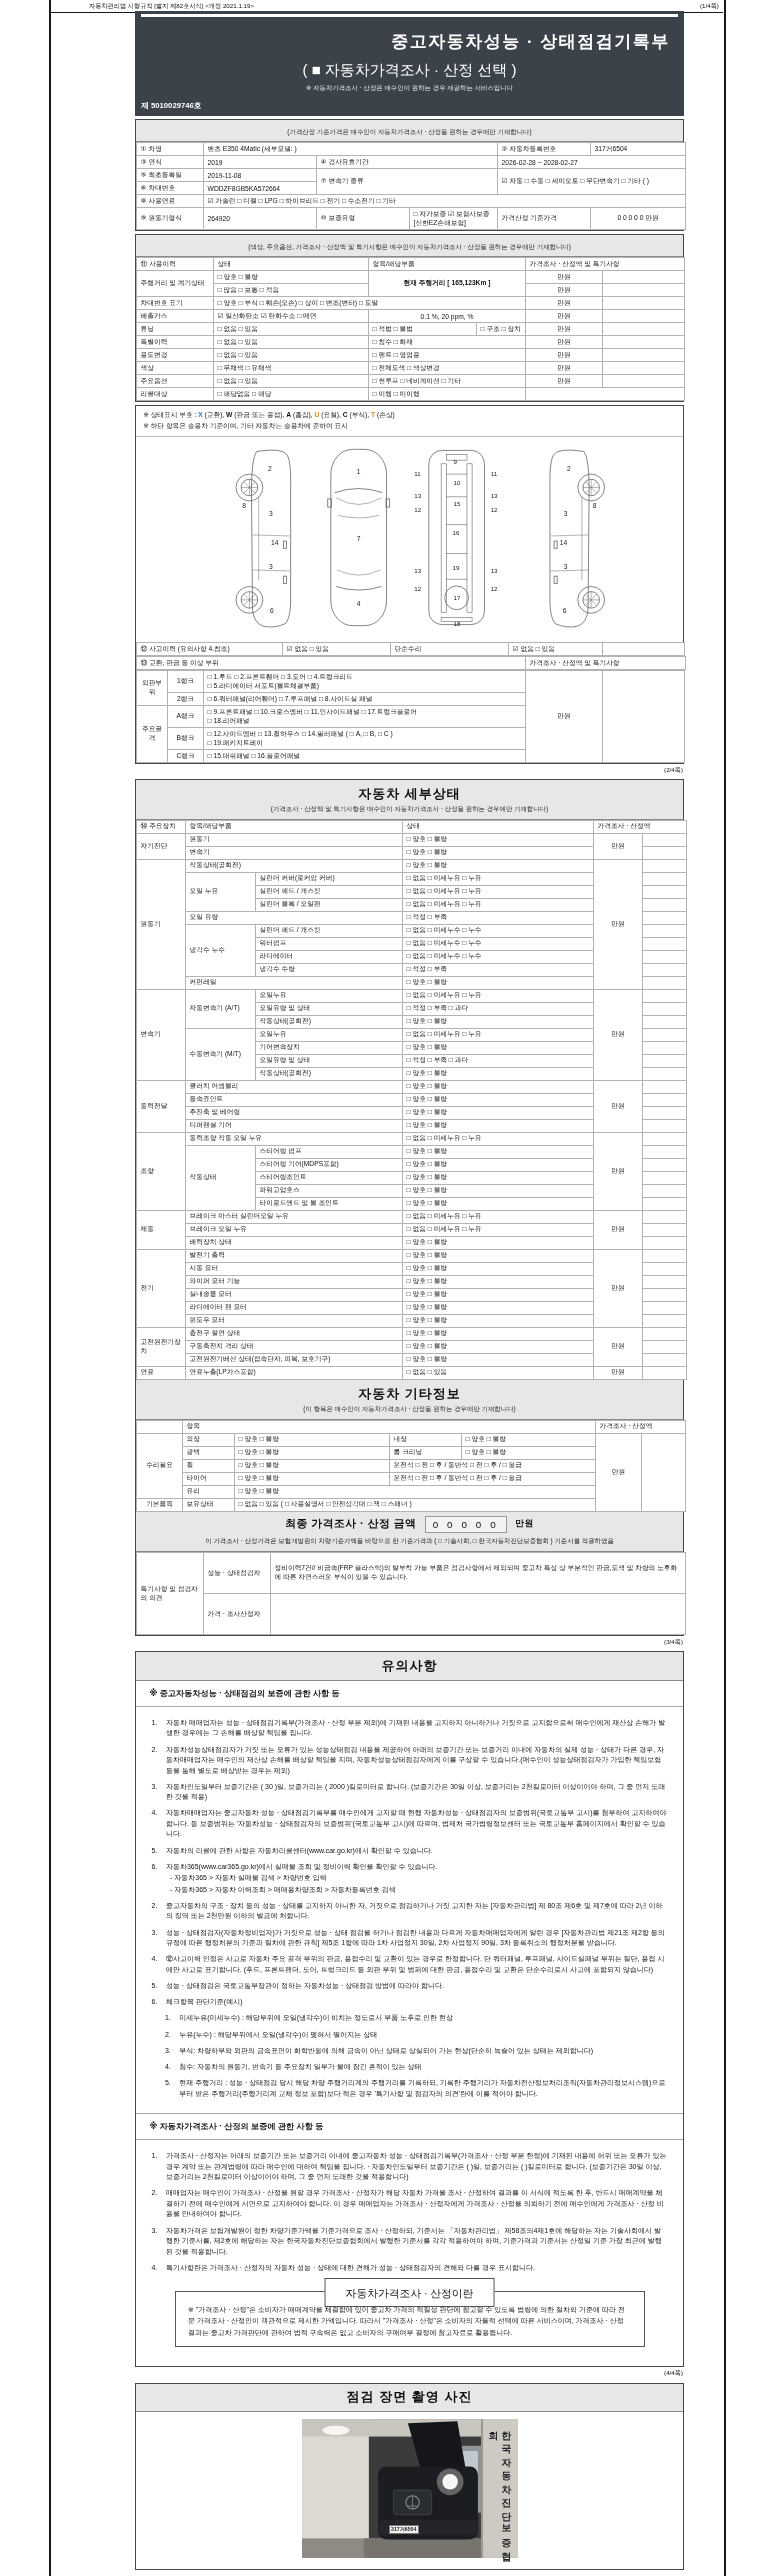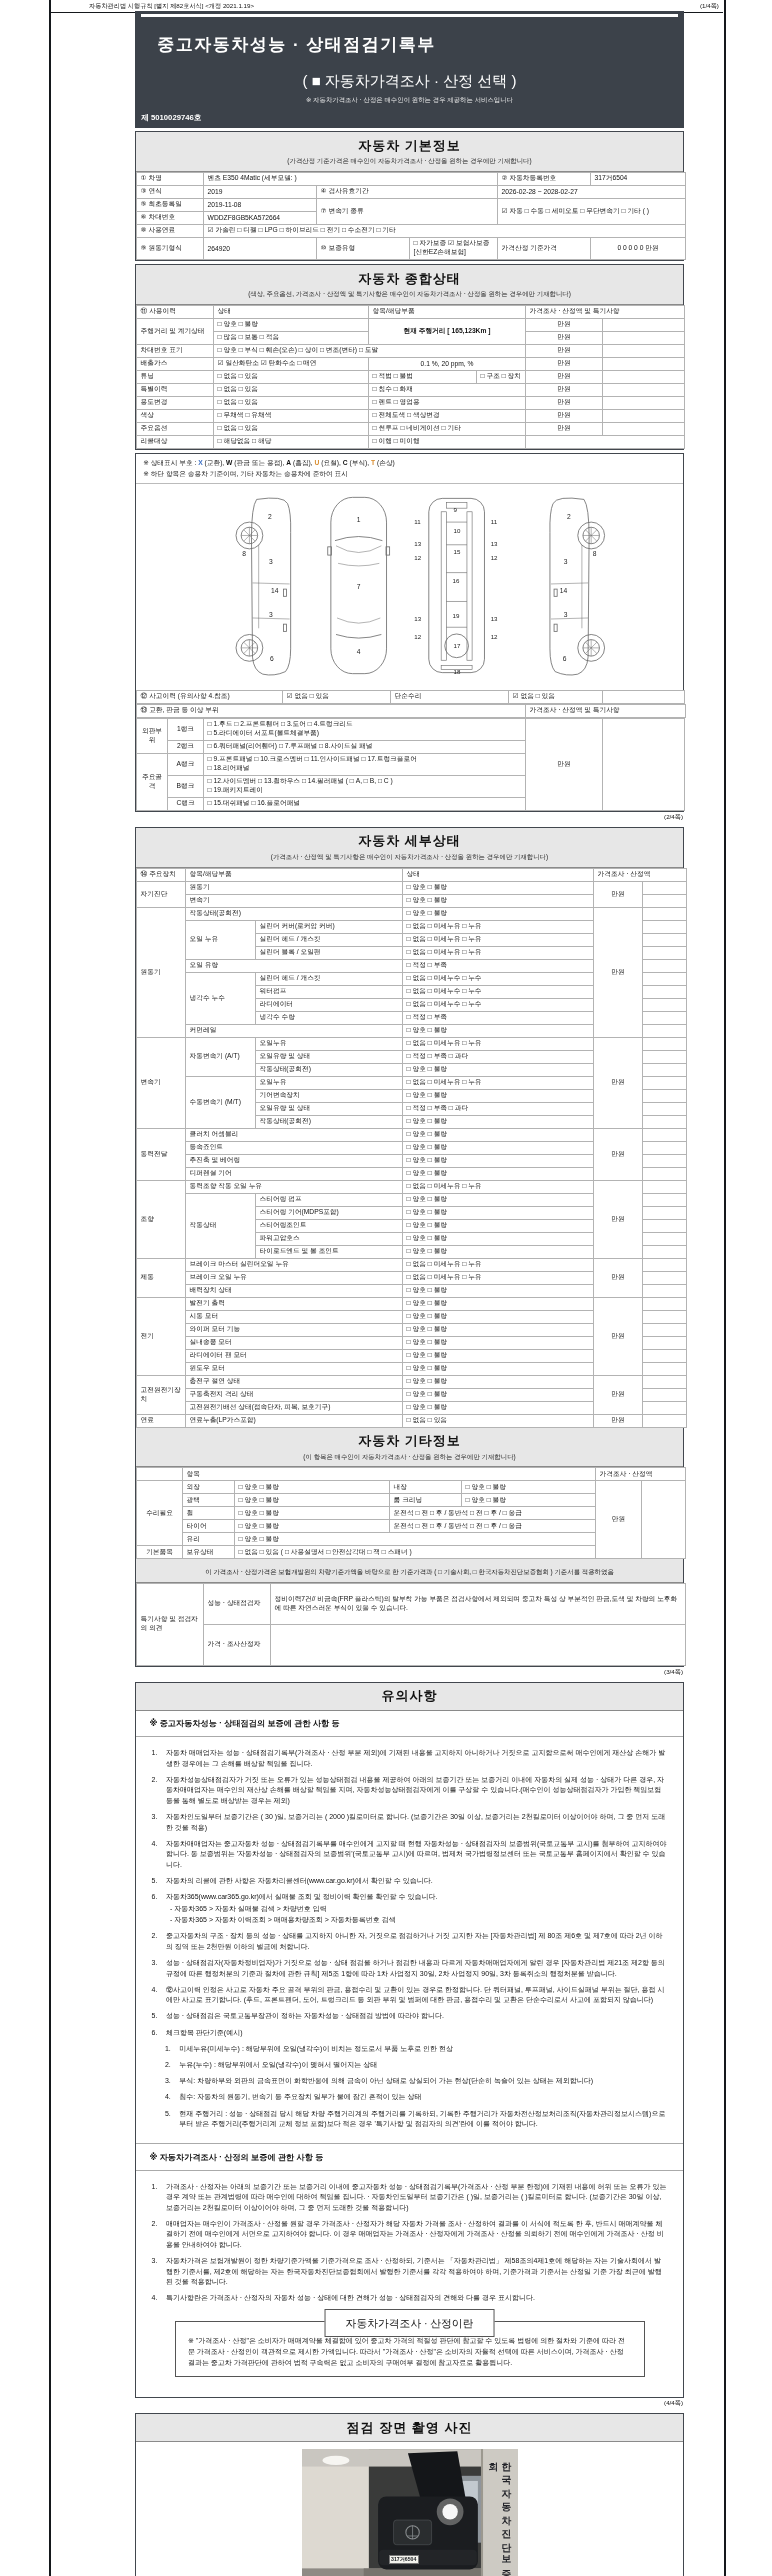--- a/index.html
+++ b/index.html
@@ -6,21 +6,21 @@
   body{width:773px;height:2576px;position:relative;background:#fff;
        font-family:"Liberation Sans","DejaVu Sans",sans-serif;color:#111;overflow:hidden;}
   .edge{position:absolute;top:0;bottom:0;width:1.5px;background:#15181c;}
   .edge.l{left:49px}.edge.r{left:724px}
   .topbar{position:absolute;left:50px;top:0;width:673px;display:flex;justify-content:space-between;
           font-size:6.2px;padding:1.5px 4.1px 1.5px 39px;box-sizing:border-box;border-bottom:1px solid #15181c;}
   .content{position:absolute;left:135px;top:11.3px;width:549px;}
   
   .dochead{background:#3c424a;color:#fff;padding:3.1px 6.2px 5.2px;}
   .wbar{height:3.1px;background:#fff;margin-bottom:12.4px;}
-  .dochead h1{margin:16px;text-align:left;font-size:17px;letter-spacing:1.5px;font-weight:bold;}
+  .dochead h1{margin:8px;text-align:right;font-size:17px;letter-spacing:1.5px;font-weight:bold;}
   .dochead .sub1{text-align:center;font-size:15px;margin-top:6.2px;}
   .dochead .sub2{text-align:center;font-size:6.4px;margin-top:4.1px;color:#eee;}
   .docno{font-size:7.7px;font-weight:bold;margin-top:8.2px;}
   
   .sec{border:1.5px solid #42474e;margin-top:3.1px;background:#fff;}
   .band{background:#e7e7e7;text-align:center;padding:4.6px 3.1px;border-bottom:0.5px solid #8a8a8a;}
   .band h2{margin:0;font-size:13px;font-weight:bold;letter-spacing:1px;}
   .band .bsub{font-size:6.4px;margin-top:2.6px;color:#222;}
   .pmark{text-align:right;font-size:6.2px;padding:1.5px 1px;}
   
@@ -81,21 +81,20 @@
   <div class="dochead">
     <div class="wbar"></div>
     <h1>중고자동차성능 · 상태점검기록부</h1>
     <div class="sub1">( ■ 자동차가격조사 · 산정 선택 )</div>
     <div class="sub2">※ 자동차가격조사 · 산정은 매수인이 원하는 경우 제공하는 서비스입니다</div>
     <div class="docno">제 5010029746호</div>
   </div>
 
   <div class="sec">
     <div class="band">
-      <h2>자동차 기본정보</h2>
       <div class="bsub">(가격산정 기준가격은 매수인이 자동차가격조사 · 산정을 원하는 경우에만 기재합니다)</div>
     </div>
     <table class="t">
       <colgroup>
           <col style="width:67px">
           <col style="width:113px">
           <col style="width:93px">
           <col style="width:88px">
           <col style="width:93px">
           <col style="width:95px">
@@ -134,21 +133,20 @@
         <td>□ 자가보증   ☑ 보험사보증  [신한EZ손해보험]</td>
         <td class="lab">가격산정 기준가격</td>
         <td class="ctr">0 0 0 0 0 만원</td>
       </tr>
     </tbody>
       </table>
   </div>
 
   <div class="sec">
     <div class="band">
-      <h2>자동차 종합상태</h2>
       <div class="bsub">(색상, 주요옵션, 가격조사 · 산정액 및 특기사항은 매수인이 자동차가격조사 · 산정을 원하는 경우에만 기재합니다)</div>
     </div>
     <table class="t">
       <colgroup>
           <col style="width:77px">
           <col style="width:155px">
           <col style="width:108px">
           <col style="width:49px">
           <col style="width:77px">
           <col style="width:82px">
@@ -722,20 +720,25 @@
       </tr>
       <tr>
         <td class="lab ctr">기본품목</td>
         <td class="lab">보유상태</td>
         <td colspan="3">□ 없음   □ 있음   ( □ 사용설명서 □ 안전삼각대 □ 잭 □ 스패너 )</td>
       </tr>
     </tbody>
       </table>
 
     <div class="finalband">
+      <div class="finalrow">
+        <span class="fl">최종 가격조사 · 산정 금액</span>
+        <span class="amountbox">0 0 0 0 0</span>
+        <span class="fl" style="font-size:8.8px">만원</span>
+      </div>
       <div class="fnote">이 가격조사 · 산정가격은 보험개발원의 차량기준가액을 바탕으로 한 기준가격과 ( □ 기술사회, □ 한국자동차진단보증협회 ) 기준서를 적용하였음</div>
     </div>
 
     <table class="t">
       <colgroup>
           <col style="width:67px">
           <col style="width:67px">
           <col style="width:415px">
         </colgroup>
       <tbody>

